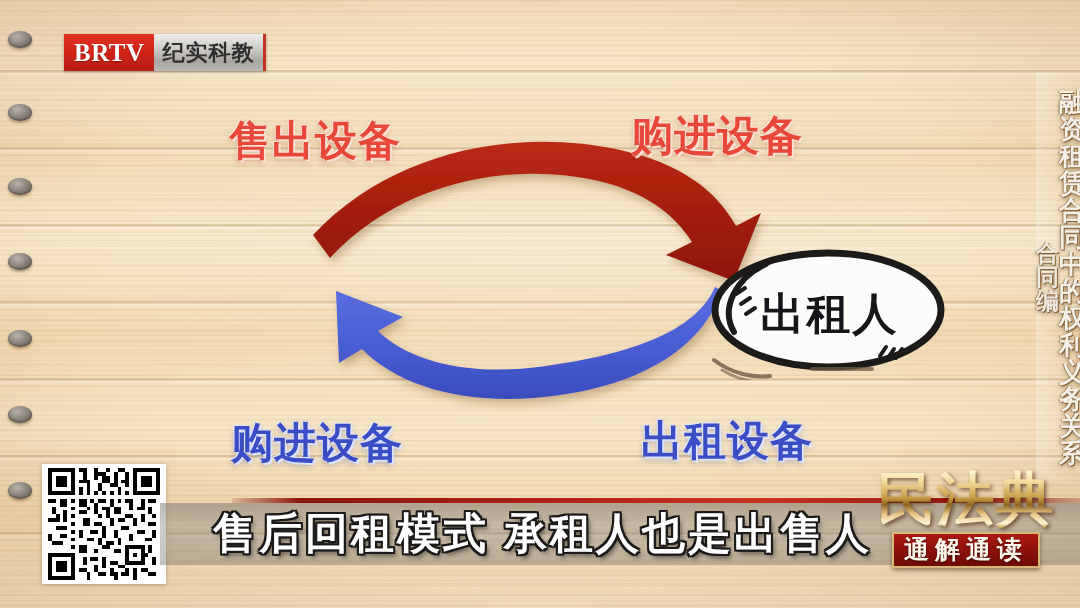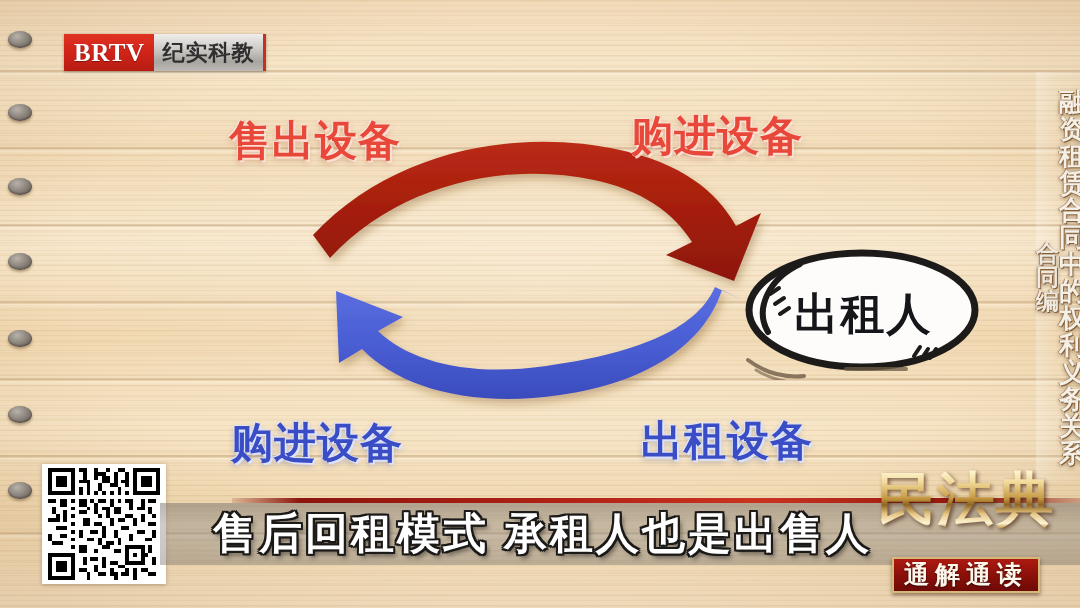--- a/index.html
+++ b/index.html
@@ -172,21 +172,21 @@
   .bubble .blabel {
     position: relative;
     z-index: 3;
     font-size: 44px;
     font-weight: 700;
     color: #16161a;
     letter-spacing: 2px;
     text-shadow: 0 1px 0 #fff, 1px 0 0 #fff, -1px 0 0 #fff, 0 -1px 0 #fff;
   }
   .bub-left  { left: 88px;  top: 238px; width: 243px; height: 132px; }
-  .bub-right { left: 742px; top: 248px; width: 243px; height: 132px; justify-content: center; }
+  .bub-right { left: 708px; top: 248px; width: 243px; height: 132px; justify-content: center; }
 
   
   .flabel {
     position: absolute;
     font-size: 42px;
     font-weight: 700;
     letter-spacing: 1px;
     white-space: nowrap;
   }
   .flabel.red {
@@ -255,21 +255,20 @@
   }
 
   
   .prog-logo {
     position: absolute;
     right: 14px; top: 470px;
     width: 200px; height: 112px;
     display: flex;
     flex-direction: column;
     align-items: center;
-    gap: 25px;
   }
   .prog-main {
     font-size: 58px;
     font-weight: 700;
     letter-spacing: 1px;
     line-height: 1;
     background: linear-gradient(to bottom,
       #fff7d8 0%, #f3dc9c 20%, #c79b44 48%, #8f6420 60%,
       #e7c887 76%, #fdf3d4 92%, #c49a46 100%);
     -webkit-background-clip: text;

